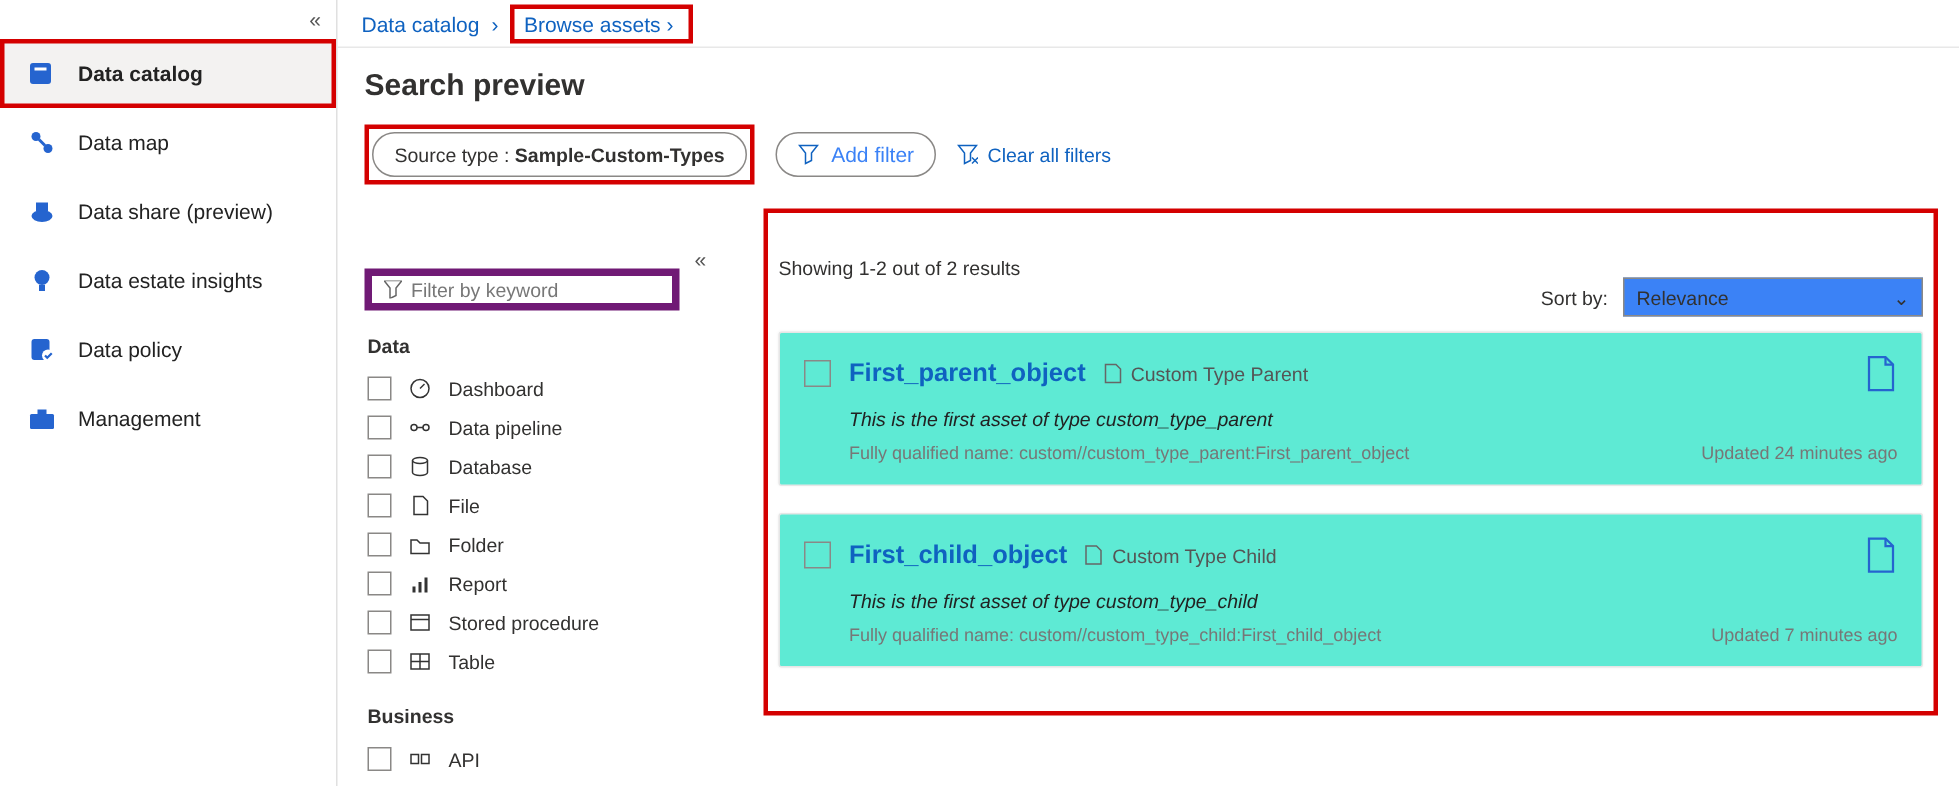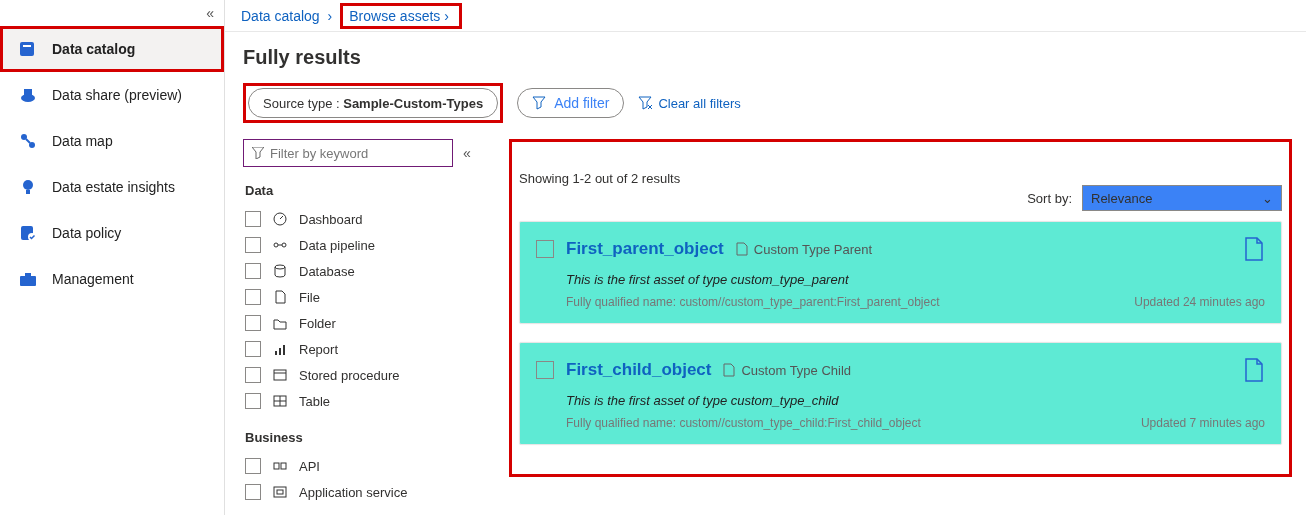--- a/index.html
+++ b/index.html
@@ -27,21 +27,21 @@
   .filters-row { display:flex; align-items:center; gap:14px; padding: 0 0 12px 18px;}
   .chip { height:30px; border:1px solid #8a8886; border-radius:16px; padding: 0 14px; display:inline-flex; align-items:center; font-size:13px; background:#fff;}
   .add-filter-btn { height:30px; border:1px solid #8a8886; border-radius:16px; padding:0 14px; display:inline-flex; align-items:center; gap:8px; color:#3b82f6; background:#fff; cursor:pointer;}
   .clear-filters { color:#0f62c0; display:inline-flex; align-items:center; gap:6px; cursor:pointer; font-size:13px;}
   .hl-red-wrap { border:3px solid #d40000; padding:2px; display:inline-flex;}
 
   
   .content-split { display:flex; }
 
   .facet-col { width: 270px; padding: 4px 10px 10px 18px; position:relative; }
-  .filter-input { width: 210px; height:28px; border:1px solid #701a75; padding-left:8px; font-size:13px; background:#fff; display:inline-flex; align-items:center; gap:6px;}
+  .filter-input { width: 210px; height:28px; border:5px solid #701a75; padding-left:8px; font-size:13px; background:#fff; display:inline-flex; align-items:center; gap:6px;margin-top:40px;}
   .filter-input-row { display:flex; align-items:center; gap:10px;}
   .collapse-chevs { color:#555;}
   .facet-head { font-weight:700; font-size:13px; margin: 16px 0 8px 2px;}
   .facet-item { display:flex; align-items:center; gap:10px; height:26px; padding-left:2px; cursor:pointer;}
   .chk { width:16px; height:16px; border:1px solid #8a8886; background:#fff;}
   .facet-icon { width:18px; height:18px; display:flex; align-items:center; justify-content:center; color:#333;}
   .facet-label { font-size:13px;}
 
   
   .results-col { flex:1; padding: 4px 14px 10px 14px; position:relative;}
@@ -76,35 +76,35 @@
         <svg width="20" height="20">
             <rect x="2" y="3" width="14" height="14" rx="2" fill="#2564cf"></rect>
             <rect x="5" y="6" width="8" height="2" fill="#fff"></rect>
           </svg>
       </span>
       <span class="nav-label">Data catalog</span>
     </div>
     <div class="nav-item">
       <span class="nav-icon">
         <svg width="20" height="20">
-            <ellipse cx="10" cy="13" rx="7" ry="4" fill="#2564cf"></ellipse>
-            <rect x="6" y="4" width="8" height="6" fill="#2564cf"></rect>
-          </svg>
-      </span>
-      <span class="nav-label">Data share (preview)</span>
-    </div>
-    <div class="nav-item">
-      <span class="nav-icon">
-        <svg width="20" height="20">
             <circle cx="6" cy="6" r="3" fill="#2564cf"></circle>
             <circle cx="14" cy="14" r="3" fill="#2564cf"></circle>
             <line x1="8" y1="8" x2="12" y2="12" stroke="#2564cf" stroke-width="2"></line>
           </svg>
       </span>
       <span class="nav-label">Data map</span>
+    </div>
+    <div class="nav-item">
+      <span class="nav-icon">
+        <svg width="20" height="20">
+            <ellipse cx="10" cy="13" rx="7" ry="4" fill="#2564cf"></ellipse>
+            <rect x="6" y="4" width="8" height="6" fill="#2564cf"></rect>
+          </svg>
+      </span>
+      <span class="nav-label">Data share (preview)</span>
     </div>
     <div class="nav-item">
       <span class="nav-icon">
         <svg width="20" height="20">
             <circle cx="10" cy="8" r="5" fill="#2564cf"></circle>
             <rect x="8" y="13" width="4" height="4" fill="#2564cf"></rect>
           </svg>
       </span>
       <span class="nav-label">Data estate insights</span>
     </div>
@@ -134,21 +134,21 @@
       <span class="crumb">Data catalog</span>
       <span class="crumb-sep">›</span>
       <span class="hl-red-wrap">
         <span class="crumb crumb-last-box">
           <span>Browse assets</span>
           <span class="crumb-sep">›</span>
         </span>
       </span>
     </div>
 
-    <div class="page-title">Fully results</div>
+    <div class="page-title">Search preview</div>
 
     <div class="filters-row">
       <span class="hl-red-wrap">
         <span class="chip">
           <span>Source type</span>
           <span>&nbsp;:&nbsp;</span>
           <span style="font-weight:600">Sample-Custom-Types</span>
         </span>
       </span>
       <span class="add-filter-btn">

